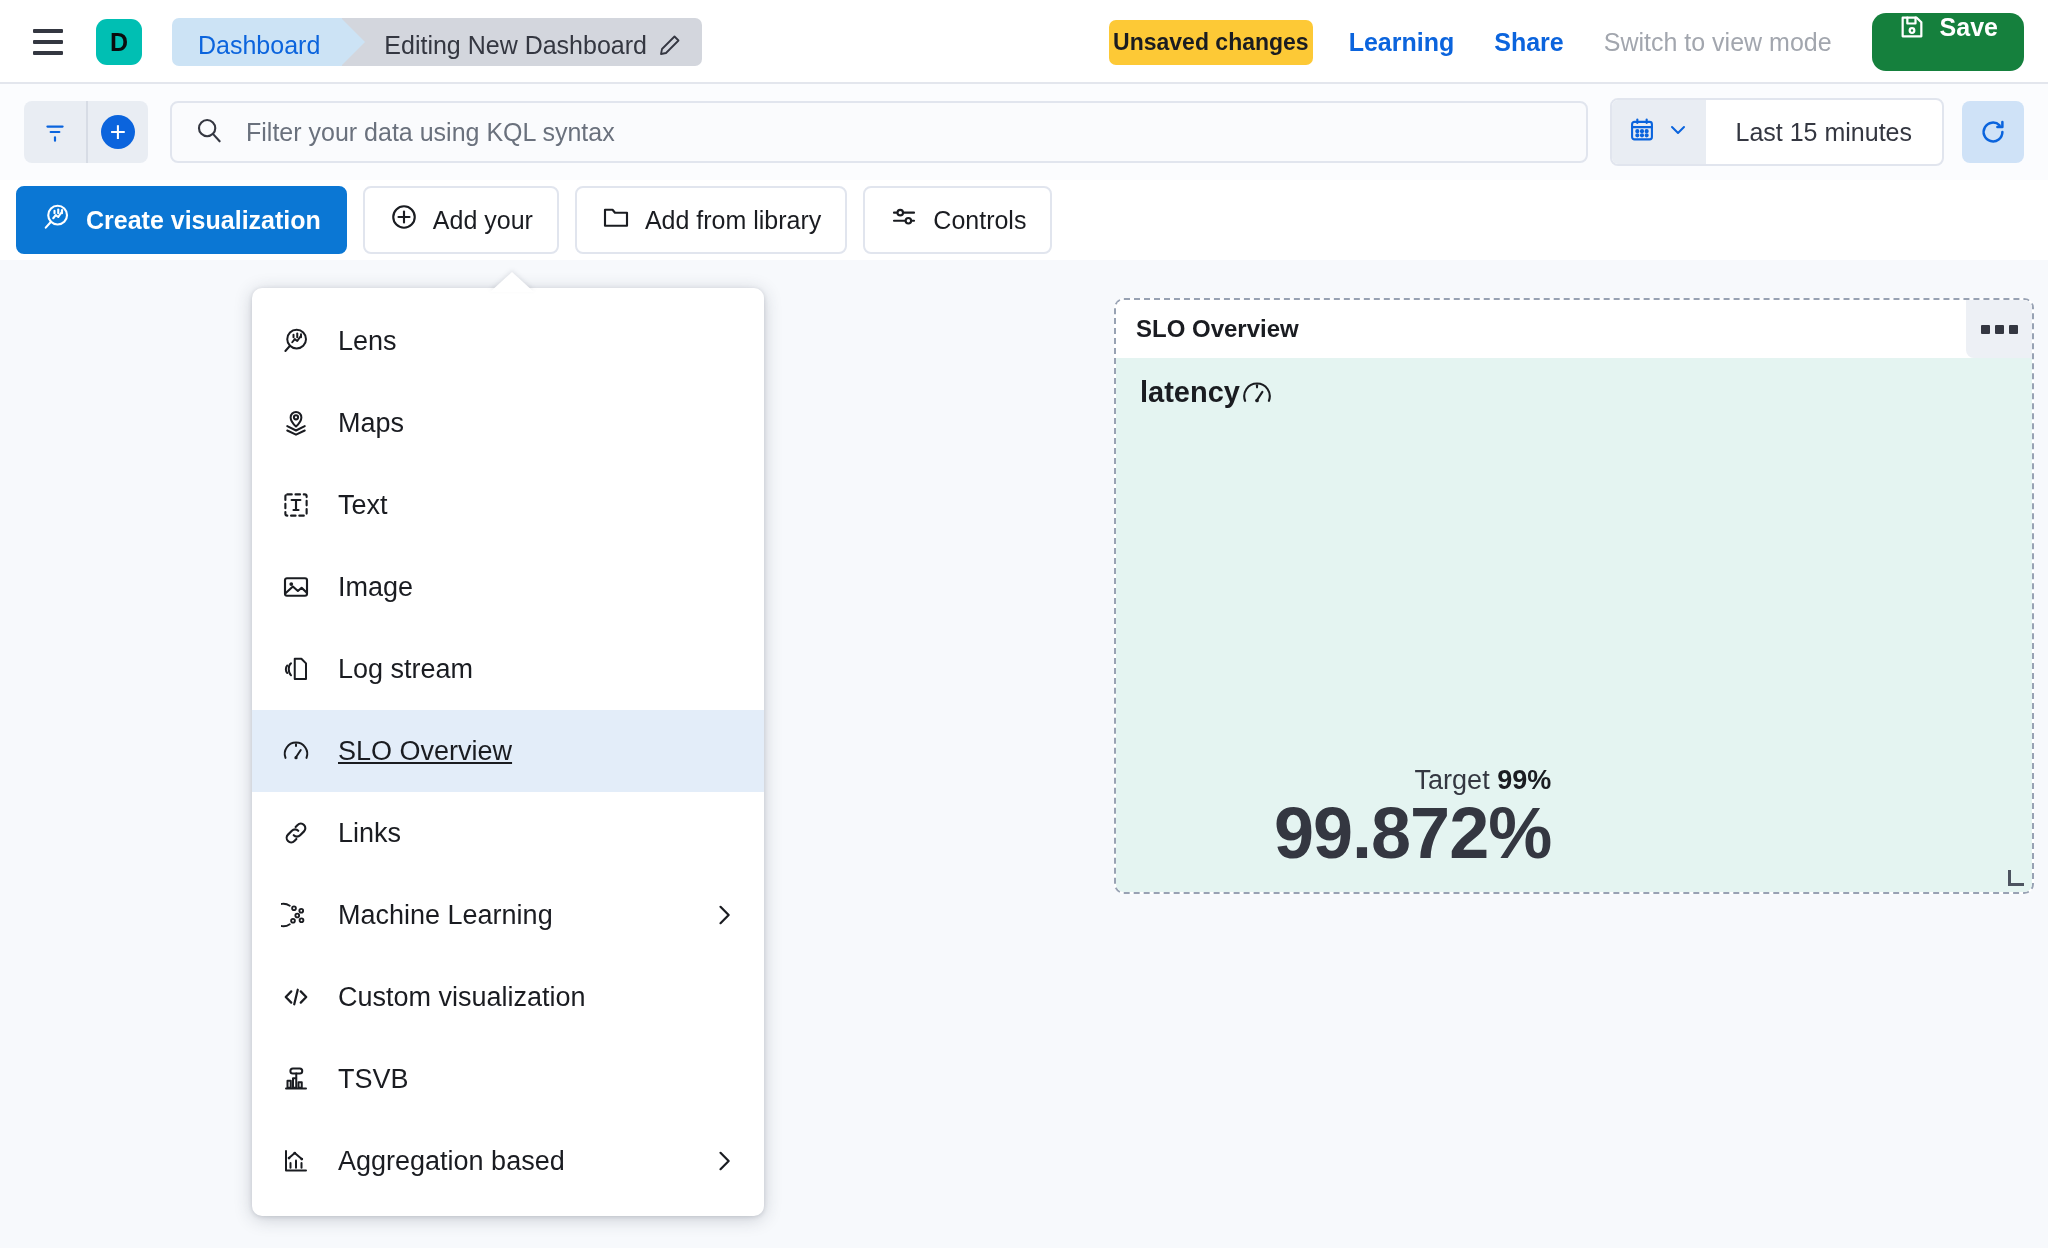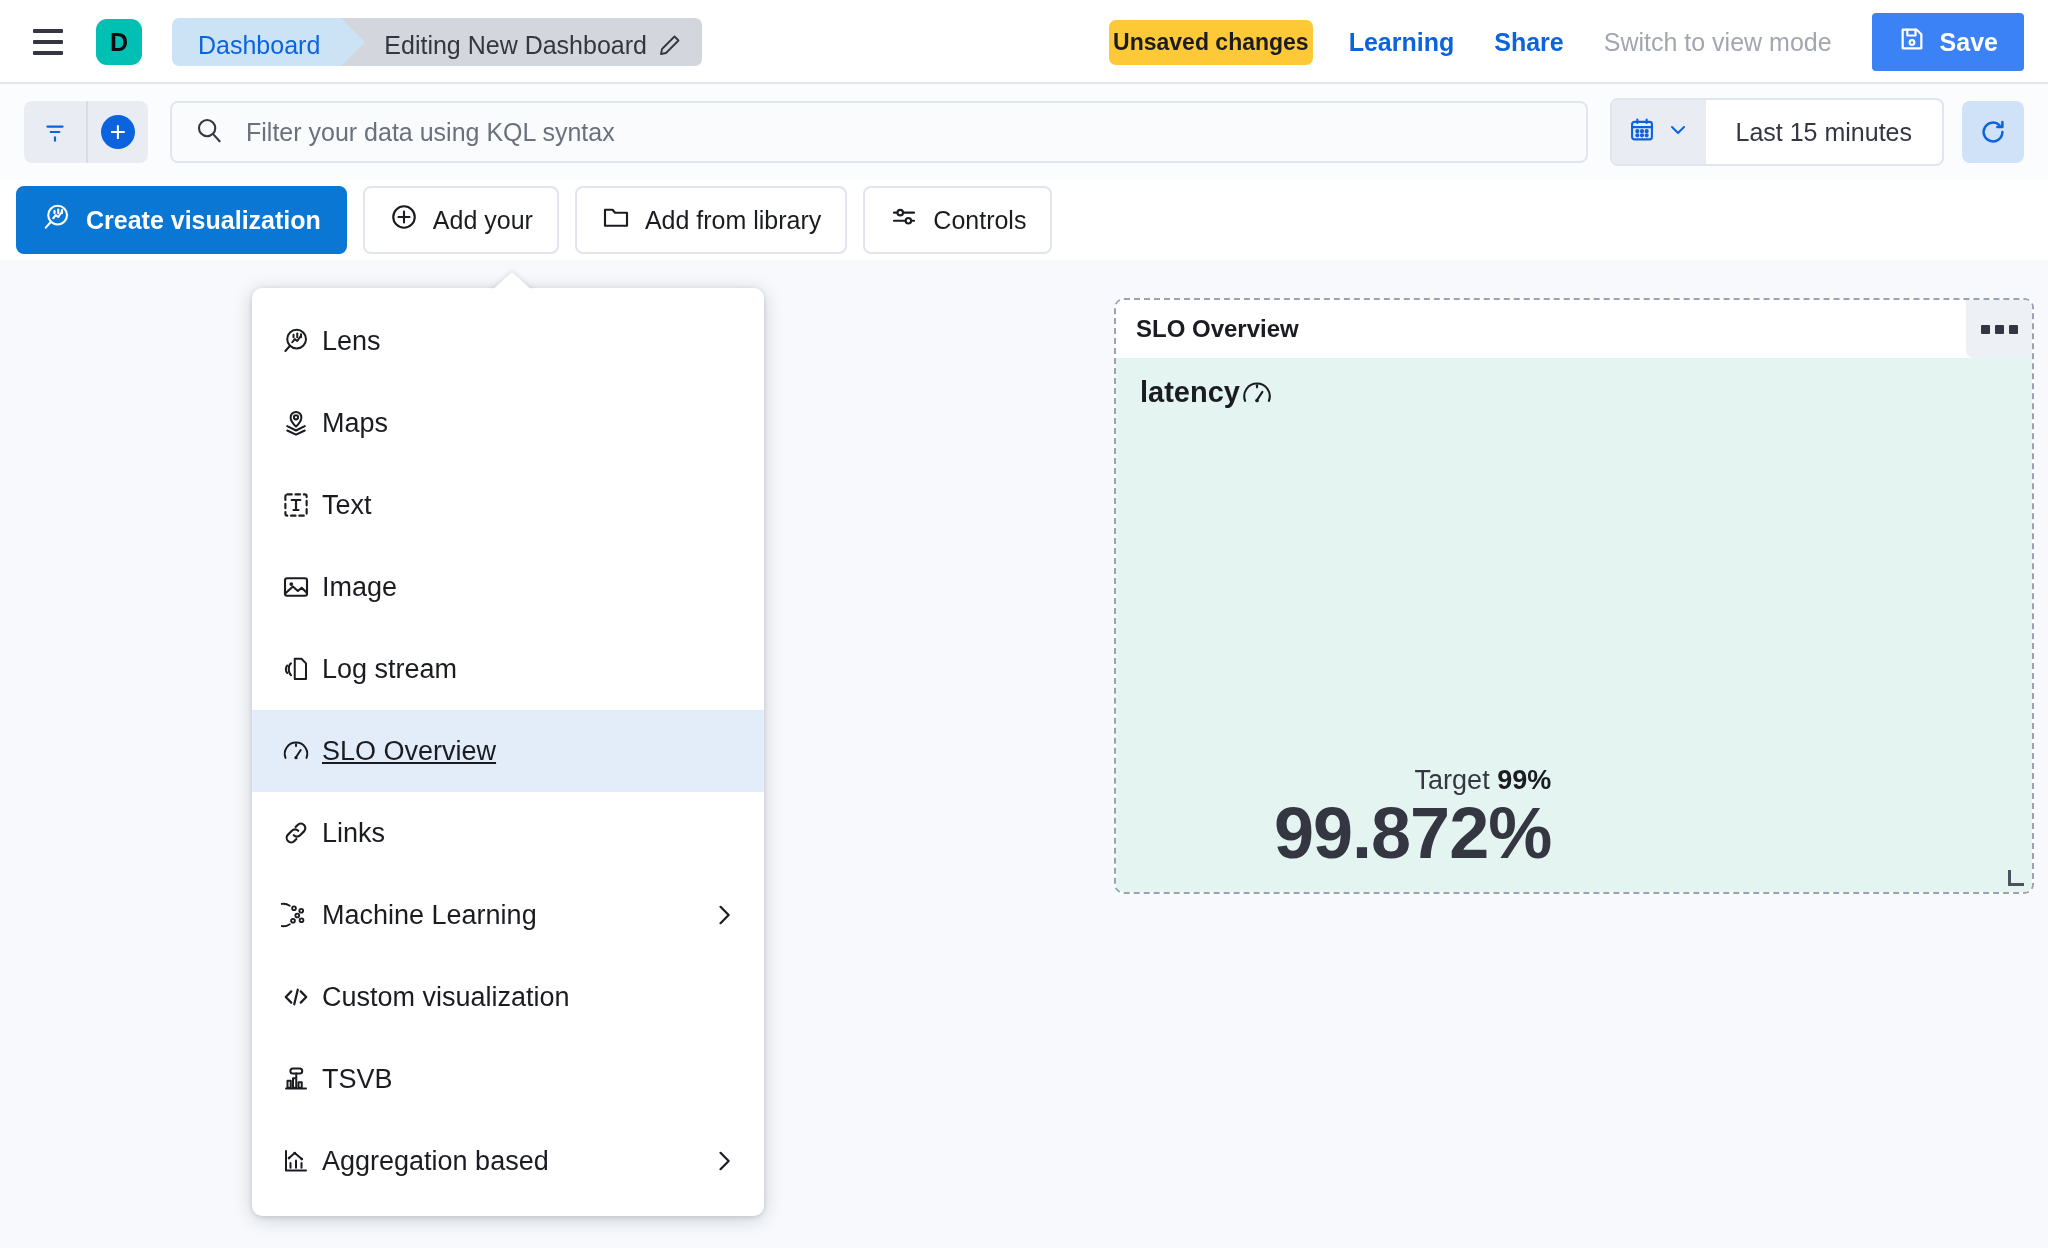--- a/index.html
+++ b/index.html
@@ -79,24 +79,24 @@
     font-size: 23px; font-weight: bold;
     padding: 9px 4px; border-radius: 7px;
     margin-right: 36px; white-space: nowrap; cursor: pointer;
   }
   .hlink {
     font-size: 25px; color: #0B64DD; font-weight: bold;
     margin-right: 40px; white-space: nowrap; cursor: pointer;
   }
   .hlink.disabled { color: #A2A6AE; font-weight: normal; cursor: default; }
   .save-btn {
-    background: #3b82f6; color: #FFFFFF;
+    background: #15803d; color: #FFFFFF;
     font-size: 25px; font-weight: bold;
-    height: 58px; padding: 0 26px; border: none; border-radius: 4px;
-    display: flex; align-items: center; gap: 14px; cursor: pointer;
+    height: 58px; padding: 0 26px; border: none; border-radius: 14px;
+    display: flex; align-items: flex-start; gap: 14px; cursor: pointer;
     white-space: nowrap;
   }
 
   
   .querybar {
     height: 96px; background: #FBFCFE;
     display: flex; align-items: center;
     padding: 0 24px; gap: 0;
     position: relative;
   }
@@ -185,21 +185,21 @@
     position: absolute; left: 490px; top: 272px;
     width: 0; height: 0;
     border-left: 22px solid transparent;
     border-right: 22px solid transparent;
     border-bottom: 20px solid #FFFFFF;
     z-index: 21;
     filter: drop-shadow(0 -2px 2px rgba(40,50,70,.10));
   }
   .menu-item {
     height: 82px; display: flex; align-items: center;
-    padding: 0 26px 0 28px; gap: 10px;
+    padding: 0 26px 0 28px; gap: 26px;
     font-size: 27px; color: #1A1C21; cursor: pointer;
   }
   .menu-item .mi-label { flex: 1 1 auto; }
   .menu-item.selected { background: #E3EDF9; }
   .menu-item.selected .mi-label { text-decoration: underline; }
   .mi-icon { width: 32px; height: 32px; flex: 0 0 auto; display: flex; align-items: center; justify-content: center; }
   .mi-arrow { flex: 0 0 auto; display: flex; align-items: center; }
 
   
   .panel {

